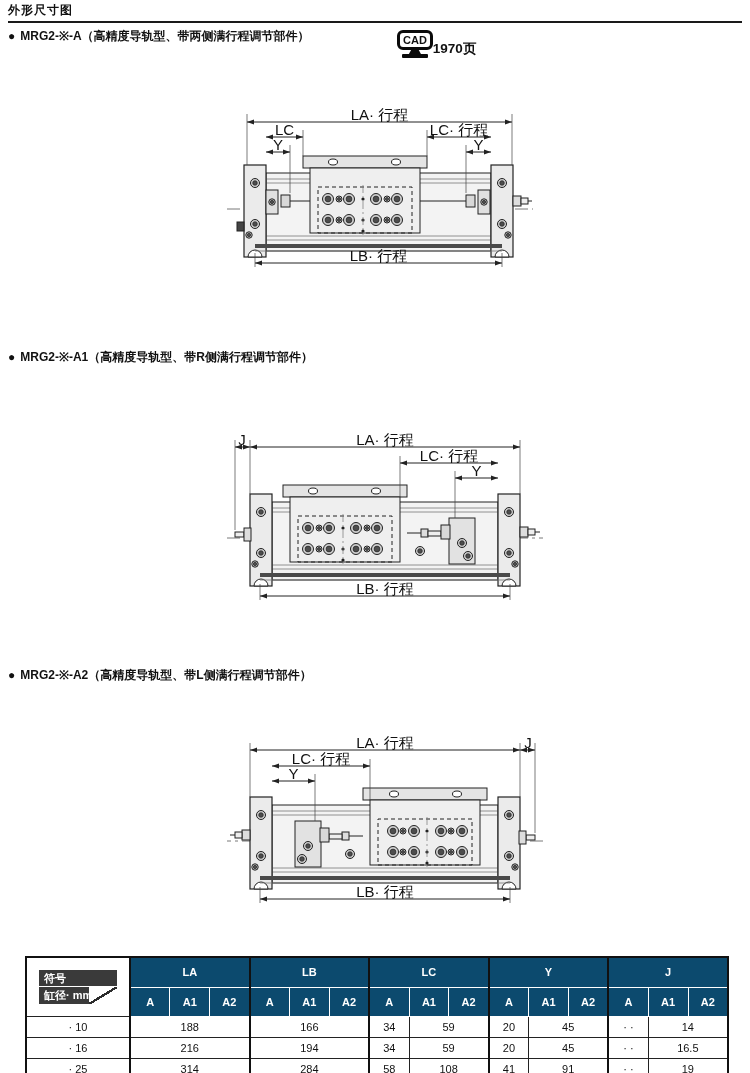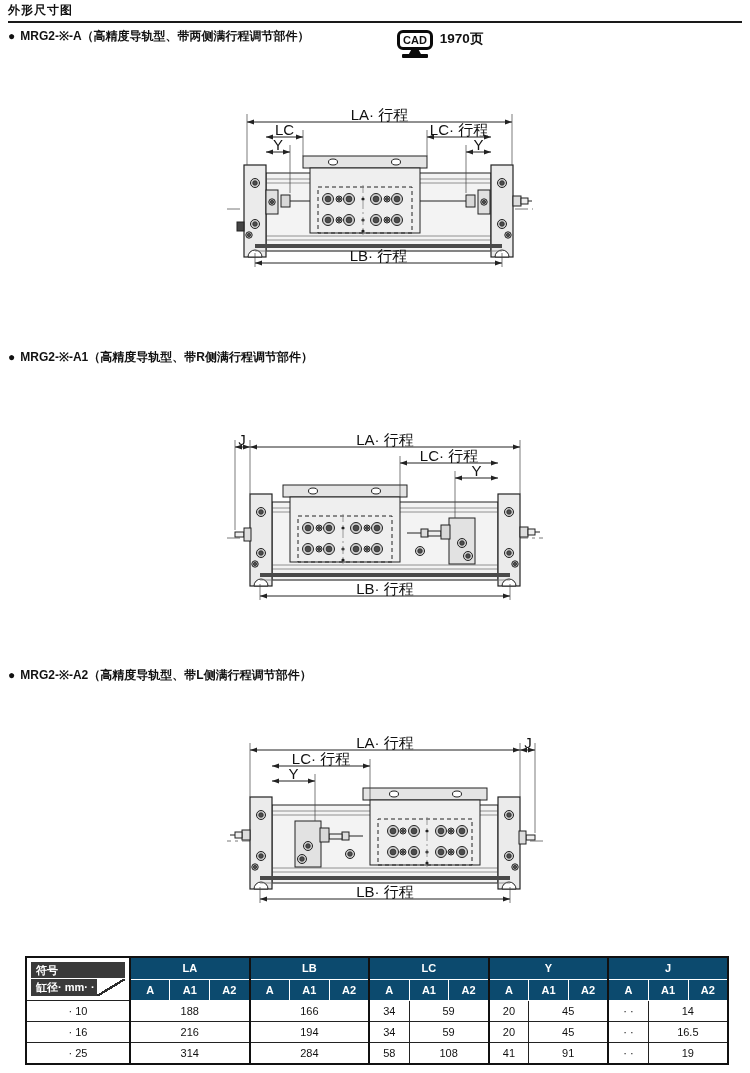--- a/index.html
+++ b/index.html
@@ -2,21 +2,21 @@
 <html><head>
 <meta charset="utf-8">
 <style>
   html,body{margin:0;padding:0;background:#fff;}
   .page{position:relative;width:750px;height:1073px;background:#fff;overflow:hidden;
         font-family:"Liberation Sans",sans-serif;color:#111;}
   .page-title{position:absolute;left:8px;top:2px;font-size:12px;font-weight:bold;letter-spacing:1px;}
   .title-rule{position:absolute;left:8px;top:21px;width:734px;height:2px;background:#1a1a1a;}
   .section-head{position:absolute;left:8px;display:flex;align-items:center;gap:5px;font-size:12px;font-weight:600;}
   .bullet{font-size:12px;line-height:1;}
-  .cad-block{position:absolute;left:397px;top:30px;display:flex;align-items:flex-start;gap:7px;}
+  .cad-block{position:absolute;left:397px;top:30px;display:flex;align-items:flex-end;}
   .cad-icon{display:inline-block;}
   .cad-screen{display:block;border:3px solid #0a0a0a;border-radius:6px;padding:1px 3px;
               font-size:11px;font-weight:bold;text-align:center;background:#fff;}
   .cad-neck{display:block;width:12px;height:4px;background:#0a0a0a;margin:0 auto;
             clip-path:polygon(18% 0,82% 0,100% 100%,0 100%);}
   .cad-base{display:block;width:26px;height:4px;background:#0a0a0a;border-radius:1px;margin:0 auto;}
   .cad-page{font-size:13.5px;font-weight:bold;}
   .drawing{position:absolute;}
   .drawing svg{position:absolute;left:0;top:0;overflow:visible;}
   .dlab{position:absolute;font-size:15px;text-align:center;white-space:nowrap;color:#111;line-height:11px;}
@@ -26,21 +26,21 @@
   .tl{stroke:#777;stroke-width:0.8;}
   .cl{stroke:#555;stroke-width:0.8;stroke-dasharray:13 4 3 4;}
   .cl2{stroke:#777;stroke-width:0.7;stroke-dasharray:8 3 2 3;}
   
   .dim-table{position:absolute;left:25px;top:956px;width:704px;border-collapse:collapse;
              table-layout:fixed;font-size:11px;border:2px solid #111;}
   .dim-table th{background:#0c4a6e;color:#fff;border:1px solid #fff;font-weight:bold;
                 height:16px;padding:0;text-align:center;}
   .dim-table td{border:1px solid #222;text-align:center;height:18px;padding:1px;background:#fff;}
   .dim-table .gl{border-left:2px solid #111;}
-  td.corner-td{padding:4px;vertical-align:top;border-radius:16px;}
+  td.corner-td{padding:12px;vertical-align:top;border-radius:16px;}
   .corner{position:relative;height:34px;font-weight:bold;color:#fff;font-size:11px;}
   .corner .r1{height:16px;background:#3a3a3a;display:flex;align-items:center;padding-left:5px;margin-bottom:1px;}
   .corner .r2{height:17px;background:#3a3a3a;display:flex;align-items:center;padding-left:5px;position:relative;}
   .corner .wedge{position:absolute;right:0;top:0;width:28px;height:17px;
     background:linear-gradient(to bottom right,#fff 46%,#2b2b2b 46%,#2b2b2b 54%,#fff 54%);}
   .logo{position:absolute;left:62px;top:1102px;font-size:16px;font-weight:bold;color:#8e8e8e;letter-spacing:1px;}
 </style>
 </head>
 <body>
 

